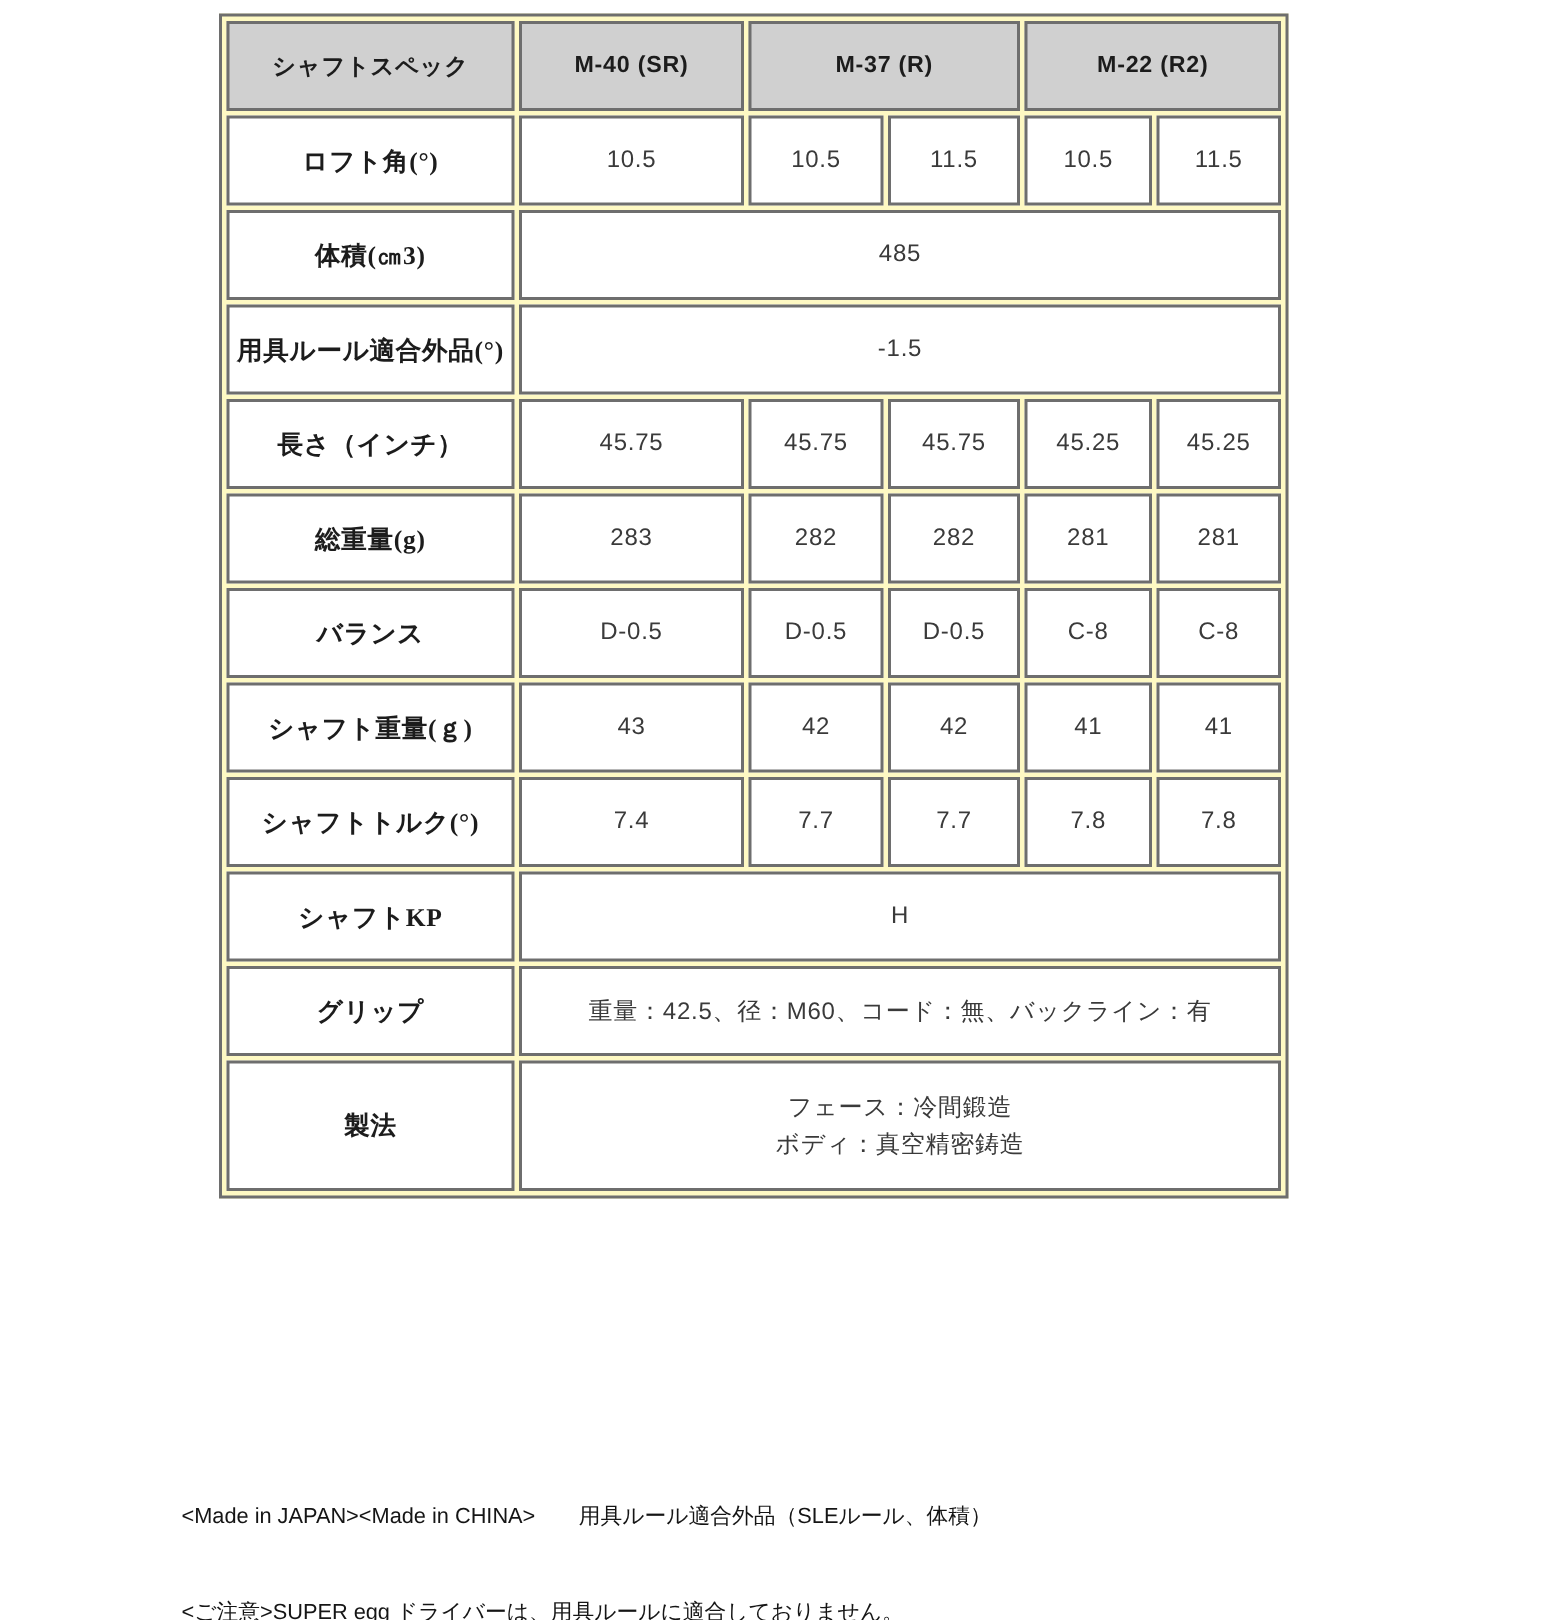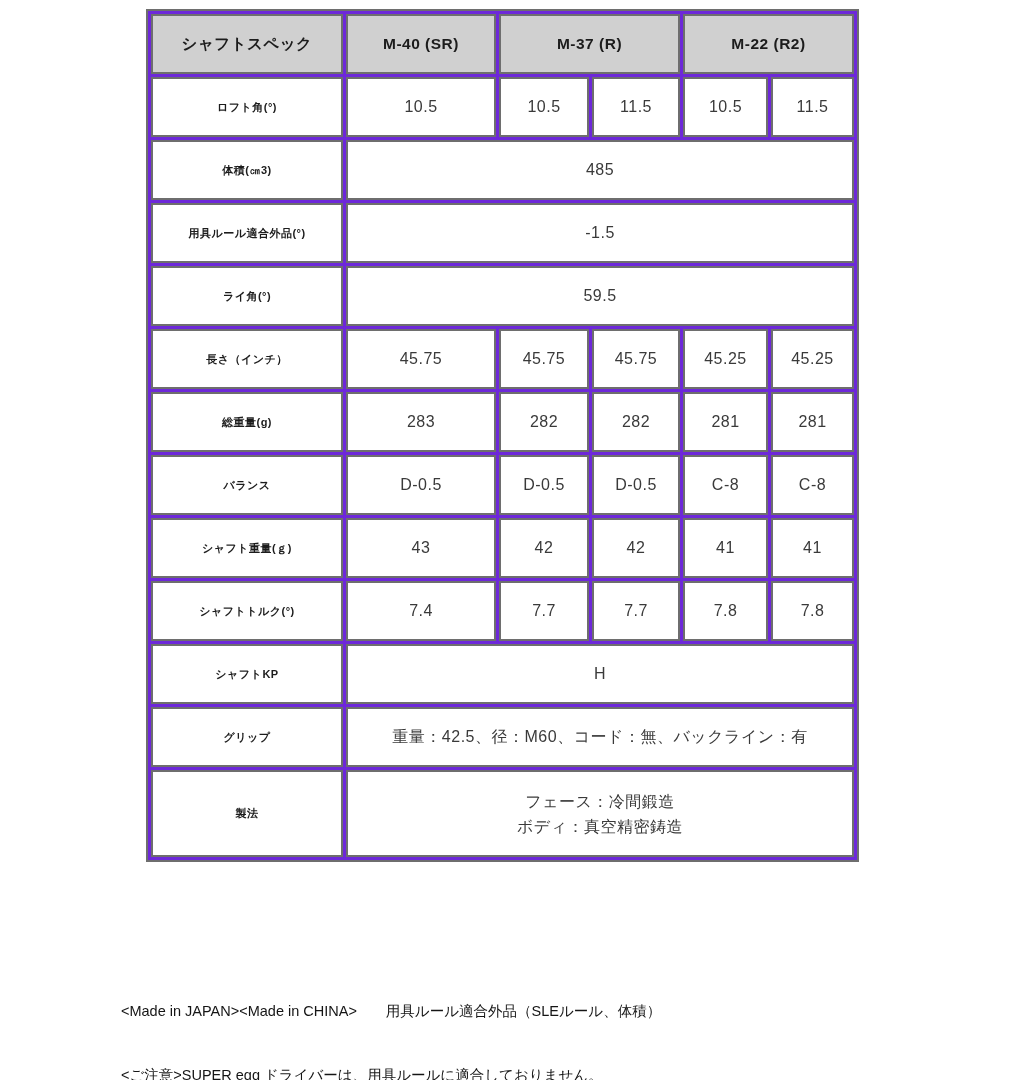--- a/index.html
+++ b/index.html
@@ -17,43 +17,44 @@
   }
   .table-wrap {
     position: absolute;
     left: 146px;
     top: 9px;
   }
   table.spec {
     border-collapse: separate;
     border-spacing: 3px;
     border: 2px solid var(--border, #6e6e6e);
-    background: #6d28d9;
+    background: #fef9c3;
   }
   table.spec th, table.spec td {
     border: 2px solid var(--border, #6e6e6e);
     text-align: center;
     vertical-align: middle;
     padding: 0 4px;
     background: #ffffff;
     height: 56px;
     font-size: 16px;
     color: #3a3a3a;
     letter-spacing: 0.5px;
   }
   table.spec th {
     background: var(--header-bg, #d0d0d0);
     font-weight: bold;
     font-size: 15.5px;
     color: #1c1c1c;
   }
   table.spec td.label {
     font-weight: bold;
-    font-size: 11px;
+    font-size: 17px;
     color: #1c1c1c;
+    font-family: Liberation Serif, serif;
   }
   table.spec tr.tall th, table.spec tr.tall td { height: 83px; }
   .c0 { width: 192px; }
   .c1 { width: 150px; }
   .c2 { width: 90px; }
   .c3 { width: 88px; }
   .c4 { width: 85px; }
   .c5 { width: 83px; }
   .two-line div { line-height: 25px; }
   .footer {
@@ -97,24 +98,20 @@
         <td>10.5</td>
         <td>11.5</td>
       </tr>
       <tr>
         <td class="label">体積(㎝3)</td>
         <td colspan="5">485</td>
       </tr>
       <tr>
         <td class="label">用具ルール適合外品(°)</td>
         <td colspan="5">-1.5</td>
-      </tr>
-      <tr>
-        <td class="label">ライ角(°)</td>
-        <td colspan="5">59.5</td>
       </tr>
       <tr>
         <td class="label">長さ（インチ）</td>
         <td>45.75</td>
         <td>45.75</td>
         <td>45.75</td>
         <td>45.25</td>
         <td>45.25</td>
       </tr>
       <tr>

